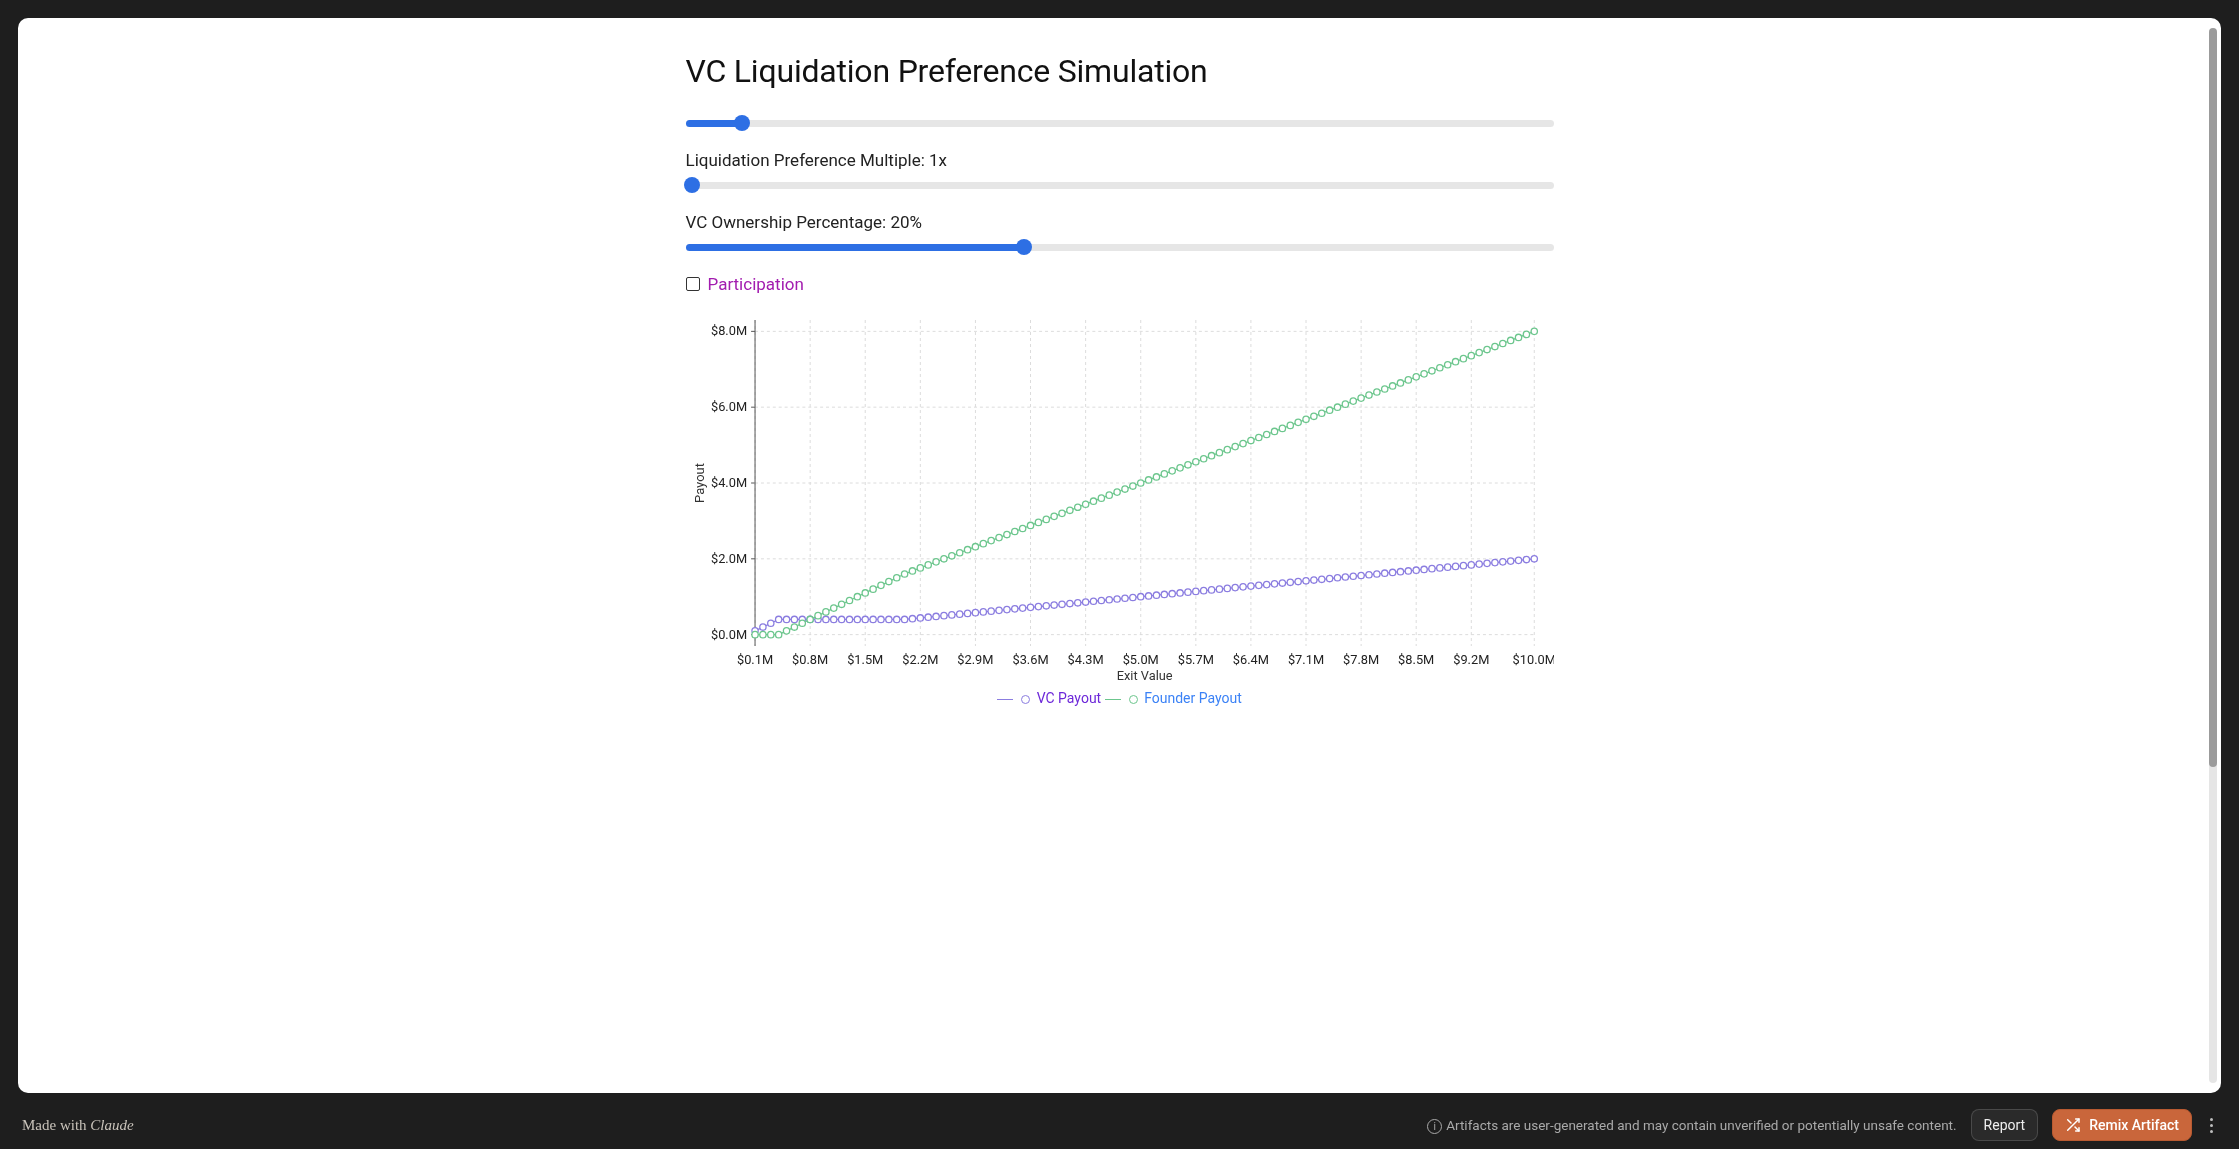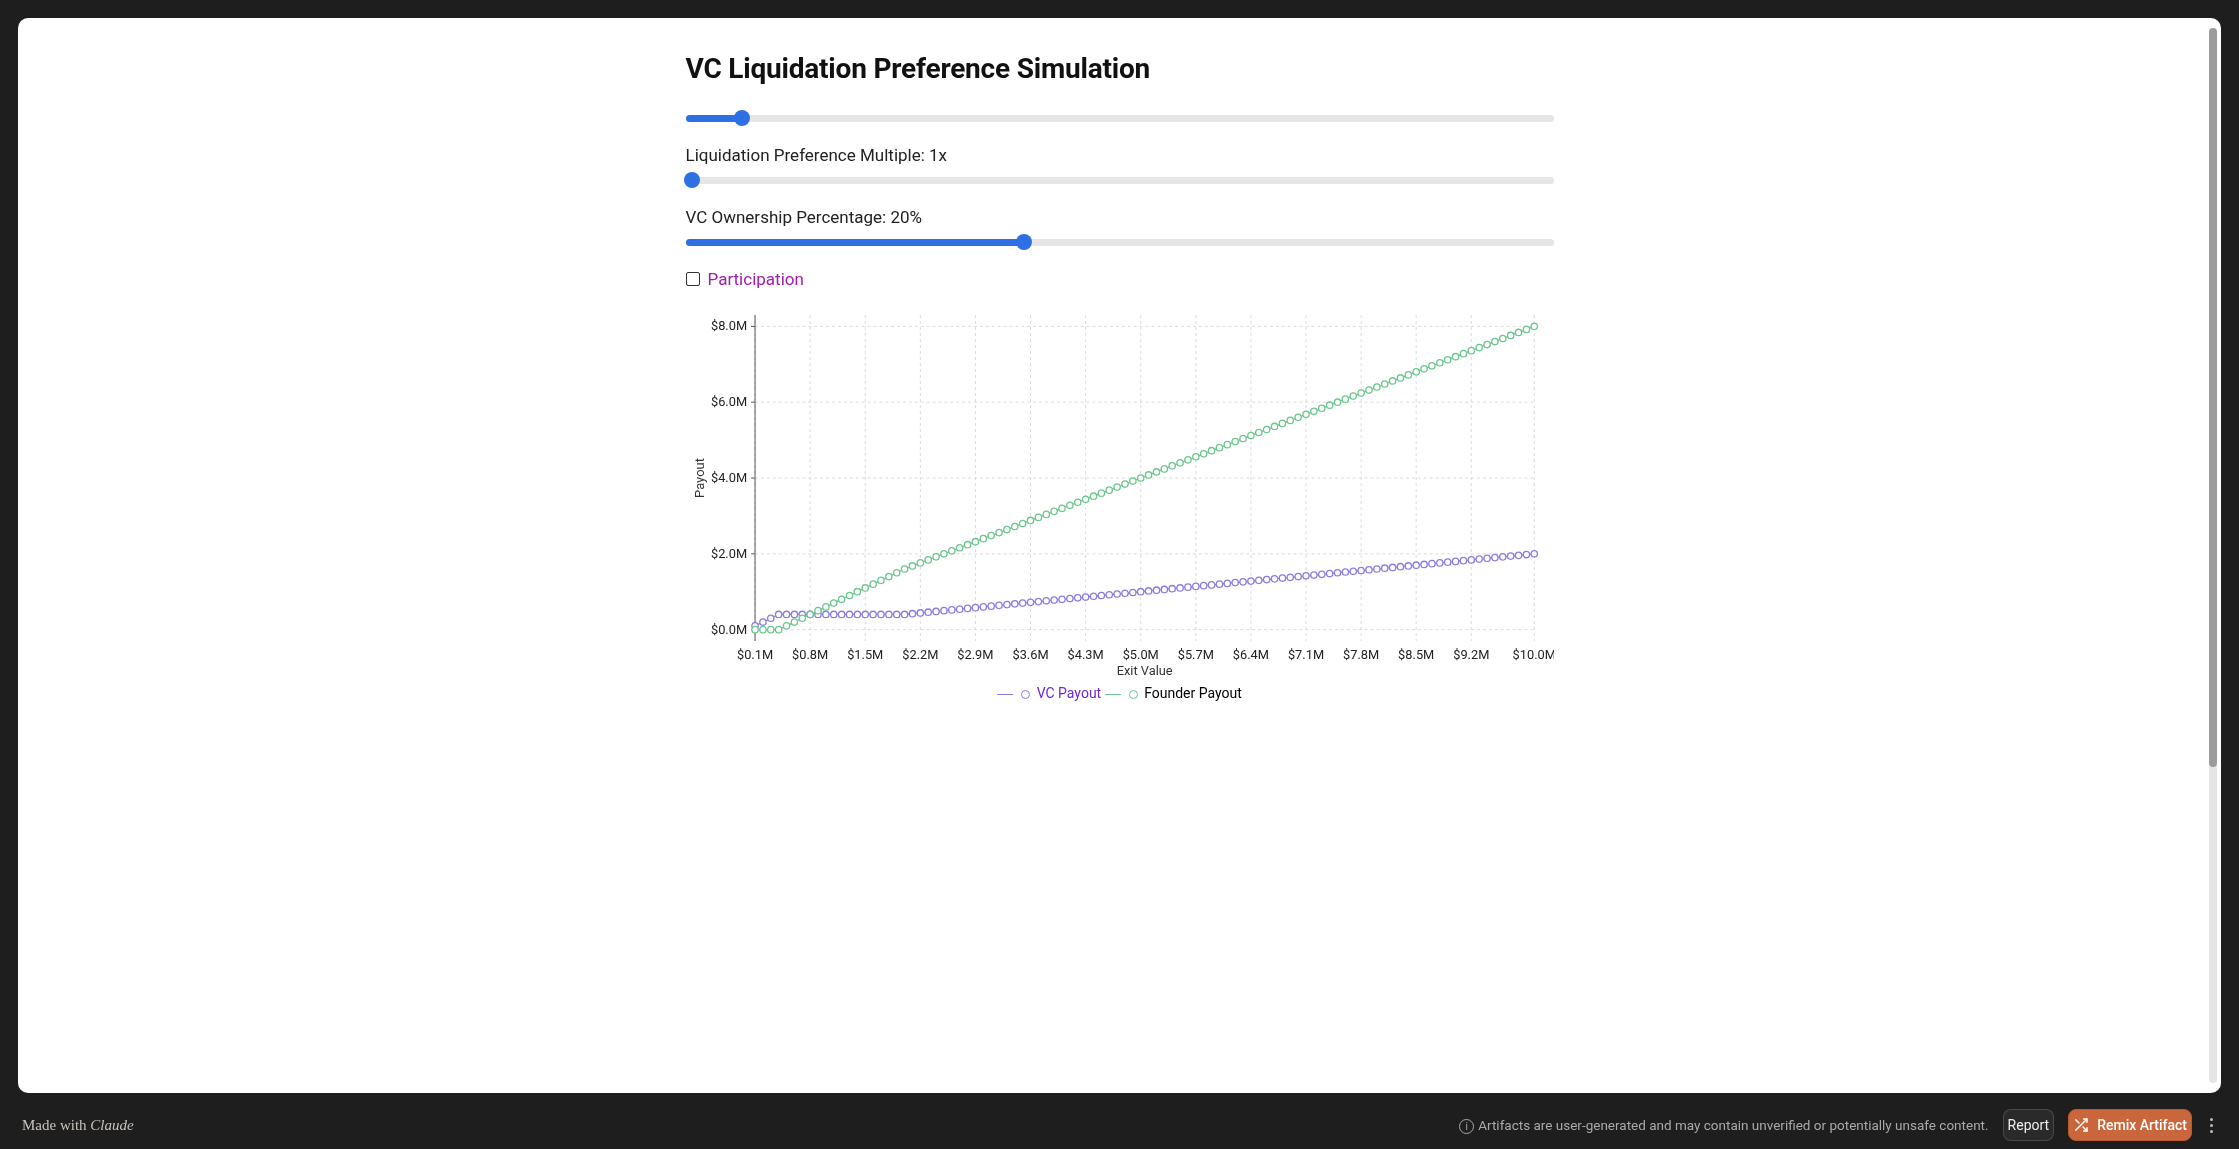--- a/index.html
+++ b/index.html
@@ -20,22 +20,22 @@
     height: 100%;
     overflow: auto;
     position: relative;
   }
   .panel-inner {
     max-width: 900px;
     margin: 0 auto;
     padding: 34px 16px 20px 16px;
   }
   h1 {
-    font-size: 28px;
-    font-weight: 700;
+    font-size: 32px;
+    font-weight: 400;
     margin: 0 0 24px 0;
     letter-spacing: -0.2px;
   }
   .control { margin-bottom: 18px; }
   .control-label {
     font-size: 17px;
     color: #222;
     margin-bottom: 6px;
     display: block;
   }
@@ -95,21 +95,21 @@
   }
   .footer .made { font-family: Georgia, 'Times New Roman', serif; color: #c9c3ba; font-size: 15px; }
   .footer .claude { font-style: italic; }
   .footer .spacer { flex: 1; }
   .footer .info-icon {
     display: inline-flex; width: 15px; height: 15px; border: 1.2px solid #a9a9a9;
     border-radius: 50%; align-items: center; justify-content: center;
     font-size: 10px; color: #a9a9a9; margin-right: 4px;
   }
   .btn {
-    border-radius: 8px; padding: 7px 4px; font-size: 14px;
+    border-radius: 8px; padding: 7px 12px; font-size: 14px;
     border: 1px solid rgba(255,255,255,0.15);
     background: #2a2a2a; color: #eee;
     display: inline-flex; align-items: center; gap: 8px;
     cursor: pointer;
   }
   .btn.primary { background: #c9663b; border-color: #b85a31; color: #fff; font-weight: 500; align-items: flex-end; }
   .more-icon { display:flex; flex-direction:column; gap:3px; padding:6px 4px; cursor:pointer; }
   .more-icon span { width:3px; height:3px; background:#bdbdbd; border-radius:50%; display:block; }
   .scroll-shadow {
     position:absolute; top:10px; right:4px; bottom:10px; width:8px;
@@ -412,21 +412,21 @@
             <circle cx="812.1212121212121" cy="41.56744186046518" r="3.2" fill="#fff" stroke="#6cc68d" stroke-width="1.3"></circle>
             <circle cx="820.1010101010102" cy="38.53488372093034" r="3.2" fill="#fff" stroke="#6cc68d" stroke-width="1.3"></circle>
             <circle cx="828.0808080808081" cy="35.50232558139538" r="3.2" fill="#fff" stroke="#6cc68d" stroke-width="1.3"></circle>
             <circle cx="836.060606060606" cy="32.46976744186048" r="3.2" fill="#fff" stroke="#6cc68d" stroke-width="1.3"></circle>
             <circle cx="844.0404040404042" cy="29.43720930232564" r="3.2" fill="#fff" stroke="#6cc68d" stroke-width="1.3"></circle>
             <circle cx="852.0202020202021" cy="26.404651162790685" r="3.2" fill="#fff" stroke="#6cc68d" stroke-width="1.3"></circle>
             <circle cx="860" cy="23.372093023255843" r="3.2" fill="#fff" stroke="#6cc68d" stroke-width="1.3"></circle>
           </svg>
       </div>
 
-      <div class="legend" id="legend"><span style="color: #6d28d9;"><span class="dash" style="border-color:#8b7de0"></span><span class="dot" style="border-color:#8b7de0"></span> VC Payout </span><span style="color: #000000; text-align: right;"><span class="dash" style="border-color:#6cc68d"></span><span class="dot" style="border-color:#6cc68d"></span> Founder Payout </span></div>
+      <div class="legend" id="legend"><span style="color: #6d28d9;"><span class="dash" style="border-color:#8b7de0"></span><span class="dot" style="border-color:#8b7de0"></span> VC Payout </span><span style="color: #3b82f6; text-align: right;"><span class="dash" style="border-color:#6cc68d"></span><span class="dot" style="border-color:#6cc68d"></span> Founder Payout </span></div>
 
     </div>
   </div>
 </div>
 
 <div class="footer">
   <span class="made">
     <span>Made with </span><span class="claude">Claude</span>
   </span>
   <span class="spacer"></span>

